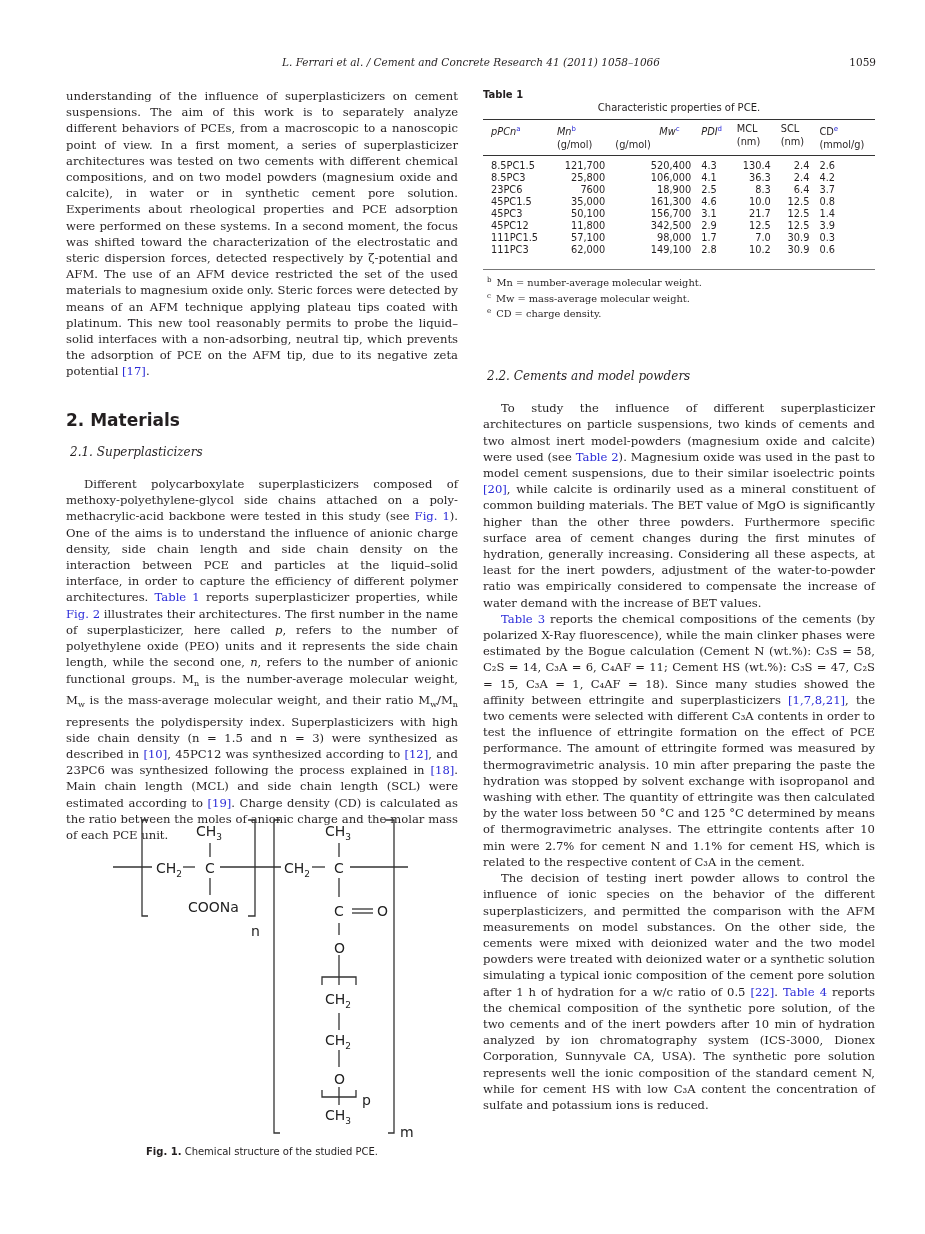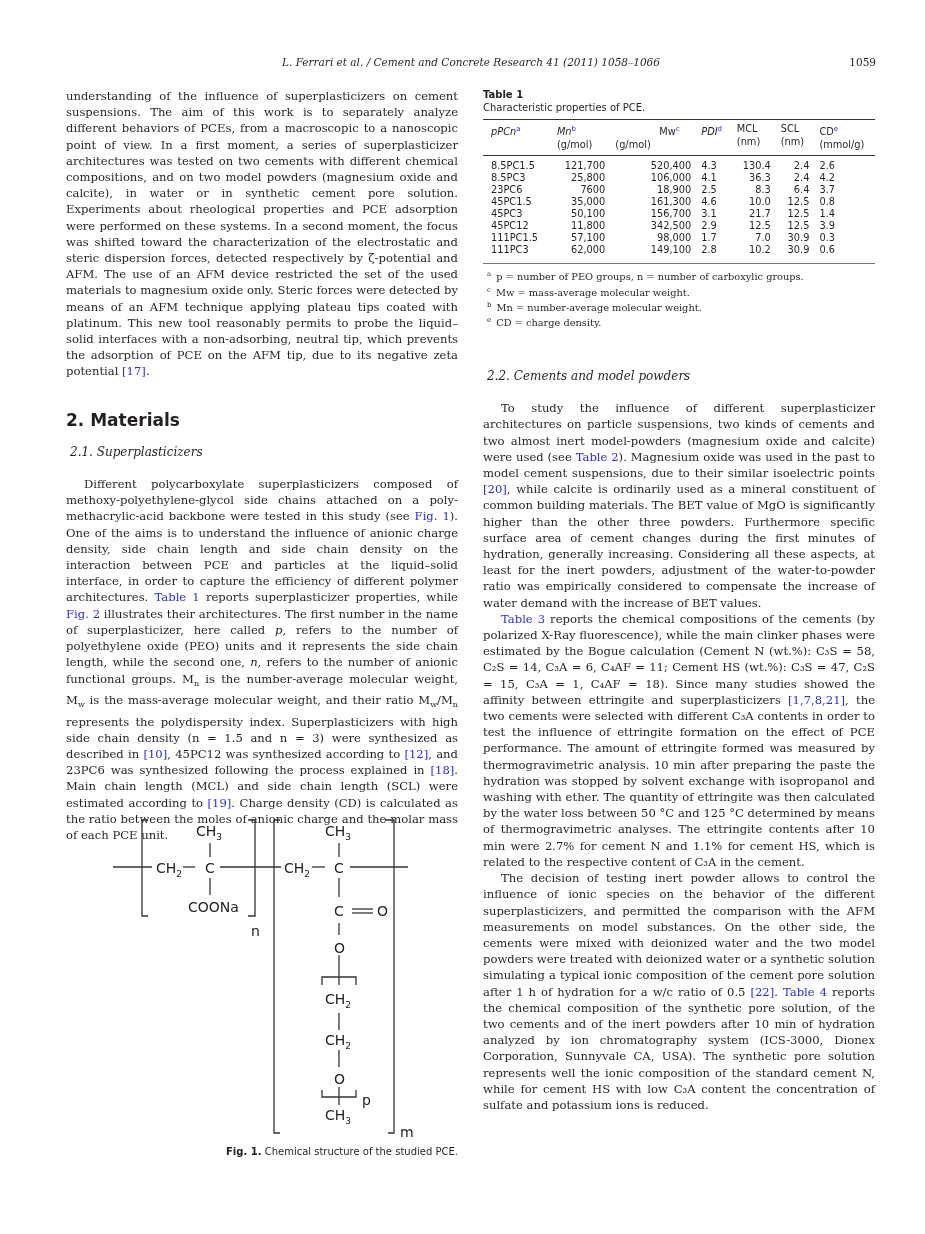--- a/index.html
+++ b/index.html
@@ -11,35 +11,35 @@
   .col { position:absolute; font-size:11.6px; line-height:16.2px; text-align:justify; }
   .col.left { left:66px; width:392px; top:88px; }
   .col.right { left:483px; width:392px; }
   p { margin:0; }
   p.indent { text-indent:18px; }
   .link { color:#2b2bd8; }
   h2.sec { font-size:17px; font-weight:bold; margin:0; font-family:"DejaVu Sans","Liberation Sans",sans-serif; }
   h3.subsec { font-size:12px; font-style:italic; font-weight:normal; margin:4px; }
   .tbl-block { position:absolute; left:483px; top:88px; width:392px; font-family:"DejaVu Sans","Liberation Sans",sans-serif; }
   .tbl-title { font-size:10px; font-weight:bold; line-height:13px; }
-  .tbl-caption { font-size:10px; line-height:13px; margin-bottom:5px; }
+  .tbl-caption { font-size:10px; line-height:13px; margin-bottom:5px;text-align:center; }
   table { border-collapse:collapse; width:100%; font-size:9.8px; }
   thead tr.top th { border-top:1.5px solid #333; padding-top:3px; }
   th { font-weight:normal; text-align:left; vertical-align:top; line-height:12.5px; padding:0 2px 4px 8px; }
   thead tr.last th { border-bottom:1px solid #333; }
   td { padding:0 2px 0 8px; line-height:12px; }
   tbody tr:first-child td { padding-top:4px; }
-  tbody tr:last-child td { border-bottom:1.5px solid #777; padding-bottom:7px; }
+  tbody tr:last-child td { border-bottom:1.5px solid #777; padding-bottom:13px; }
   td.num { text-align:right; }
   .fn { font-size:9.8px; line-height:13px; margin-top:4px; font-family:"DejaVu Serif","Liberation Serif",serif; }
   .fn div { padding-left:4px; }
   .fn sup { font-size:7px; margin-right:5px; }
   sup.ref { color:#2b2bd8; font-size:7px; }
   .figure { position:absolute; left:100px; top:805px; width:330px; height:345px; }
-  .figcap { position:absolute; left:66px; top:1146px; width:392px; text-align:right; font-size:10px; font-family:"DejaVu Sans","Liberation Sans",sans-serif; }
+  .figcap { position:absolute; left:66px; top:1146px; width:392px; text-align:center; font-size:10px; font-family:"DejaVu Sans","Liberation Sans",sans-serif; }
   .chem text { font-family:"DejaVu Sans","Liberation Sans",sans-serif; fill:#222; }
 </style>
 </head>
 <body>
 
 <div class="header">
   <span class="journal">L. Ferrari et al. / Cement and Concrete Research 41 (2011) 1058–1066</span>
   <span class="pageno">1059</span>
 </div>
 
@@ -110,21 +110,21 @@
 <div class="figcap"><b>Fig. 1.</b><span> Chemical structure of the studied PCE.</span></div>
 
 <div class="tbl-block">
   <div class="tbl-title">Table 1</div>
   <div class="tbl-caption">Characteristic properties of PCE.</div>
   <table>
     <thead>
       <tr class="top last" id="thead-row">
           <th><span style="font-style: italic;">pPCn</span><sup class="ref">a</sup></th>
           <th><span style="font-style: italic;">Mn</span><sup class="ref">b</sup><br><span>(g/mol)</span></th>
-          <th><span style=" margin-left: 44px;">Mw</span><sup class="ref">c</sup><br><span>(g/mol)</span></th>
+          <th><span style="font-style: italic; margin-left: 44px;">Mw</span><sup class="ref">c</sup><br><span>(g/mol)</span></th>
           <th><span style="font-style: italic;">PDI</span><sup class="ref">d</sup></th>
           <th><span>MCL</span><br><span>(nm)</span></th>
           <th><span>SCL</span><br><span>(nm)</span></th>
           <th><span>CD</span><sup class="ref">e</sup><br><span>(mmol/g)</span></th>
         </tr>
     </thead>
     <tbody id="tbody">
         <tr>
           <td>8.5PC1.5</td>
           <td class="num">121,700</td>
@@ -193,23 +193,22 @@
           <td class="num">62,000</td>
           <td class="num">149,100</td>
           <td>2.8</td>
           <td class="num">10.2</td>
           <td class="num">30.9</td>
           <td>0.6</td>
         </tr>
       </tbody>
   </table>
   <div class="fn" id="footnotes">
-      <div><sup>a</sup><span>p = number of PEO groups, n = number of carboxylic groups.</span></div>
+      <div><sup>b</sup><span>Mn = number-average molecular weight.</span></div>
       <div><sup>c</sup><span>Mw = mass-average molecular weight.</span></div>
-      <div><sup>b</sup><span>Mn = number-average molecular weight.</span></div>
       <div><sup>e</sup><span>CD = charge density.</span></div>
     </div>
 </div>
 
 <div class="col right" style="top:364px;">
   <h3 class="subsec">2.2. Cements and model powders</h3>
   <p class="indent" style="margin-top:16px;"><span>To study the influence of different superplasticizer architectures on particle suspensions, two kinds of cements and two almost inert model-powders (magnesium oxide and calcite) were used (see </span><a class="link">Table 2</a><span>). Magnesium oxide was used in the past to model cement suspensions, due to their similar isoelectric points </span><a class="link">[20]</a><span>, while calcite is ordinarily used as a mineral constituent of common building materials. The BET value of MgO is significantly higher than the other three powders. Furthermore specific surface area of cement changes during the first minutes of hydration, generally increasing. Considering all these aspects, at least for the inert powders, adjustment of the water-to-powder ratio was empirically considered to compensate the increase of water demand with the increase of BET values.</span></p>
   <p class="indent"><a class="link">Table 3</a><span> reports the chemical compositions of the cements (by polarized X-Ray fluorescence), while the main clinker phases were estimated by the Bogue calculation (Cement N (wt.%): C₃S = 58, C₂S = 14, C₃A = 6, C₄AF = 11; Cement HS (wt.%): C₃S = 47, C₂S = 15, C₃A = 1, C₄AF = 18). Since many studies showed the affinity between ettringite and superplasticizers </span><a class="link">[1,7,8,21]</a><span>, the two cements were selected with different C₃A contents in order to test the influence of ettringite formation on the effect of PCE performance. The amount of ettringite formed was measured by thermogravimetric analysis. 10 min after preparing the paste the hydration was stopped by solvent exchange with isopropanol and washing with ether. The quantity of ettringite was then calculated by the water loss between 50 °C and 125 °C determined by means of thermogravimetric analyses. The ettringite contents after 10 min were 2.7% for cement N and 1.1% for cement HS, which is related to the respective content of C₃A in the cement.</span></p>
   <p class="indent"><span>The decision of testing inert powder allows to control the influence of ionic species on the behavior of the different superplasticizers, and permitted the comparison with the AFM measurements on model substances. On the other side, the cements were mixed with deionized water and the two model powders were treated with deionized water or a synthetic solution simulating a typical ionic composition of the cement pore solution after 1 h of hydration for a w/c ratio of 0.5 </span><a class="link">[22]</a><span>. </span><a class="link">Table 4</a><span> reports the chemical composition of the synthetic pore solution, of the two cements and of the inert powders after 10 min of hydration analyzed by ion chromatography system (ICS-3000, Dionex Corporation, Sunnyvale CA, USA). The synthetic pore solution represents well the ionic composition of the standard cement N, while for cement HS with low C₃A content the concentration of sulfate and potassium ions is reduced.</span></p>
 </div>

